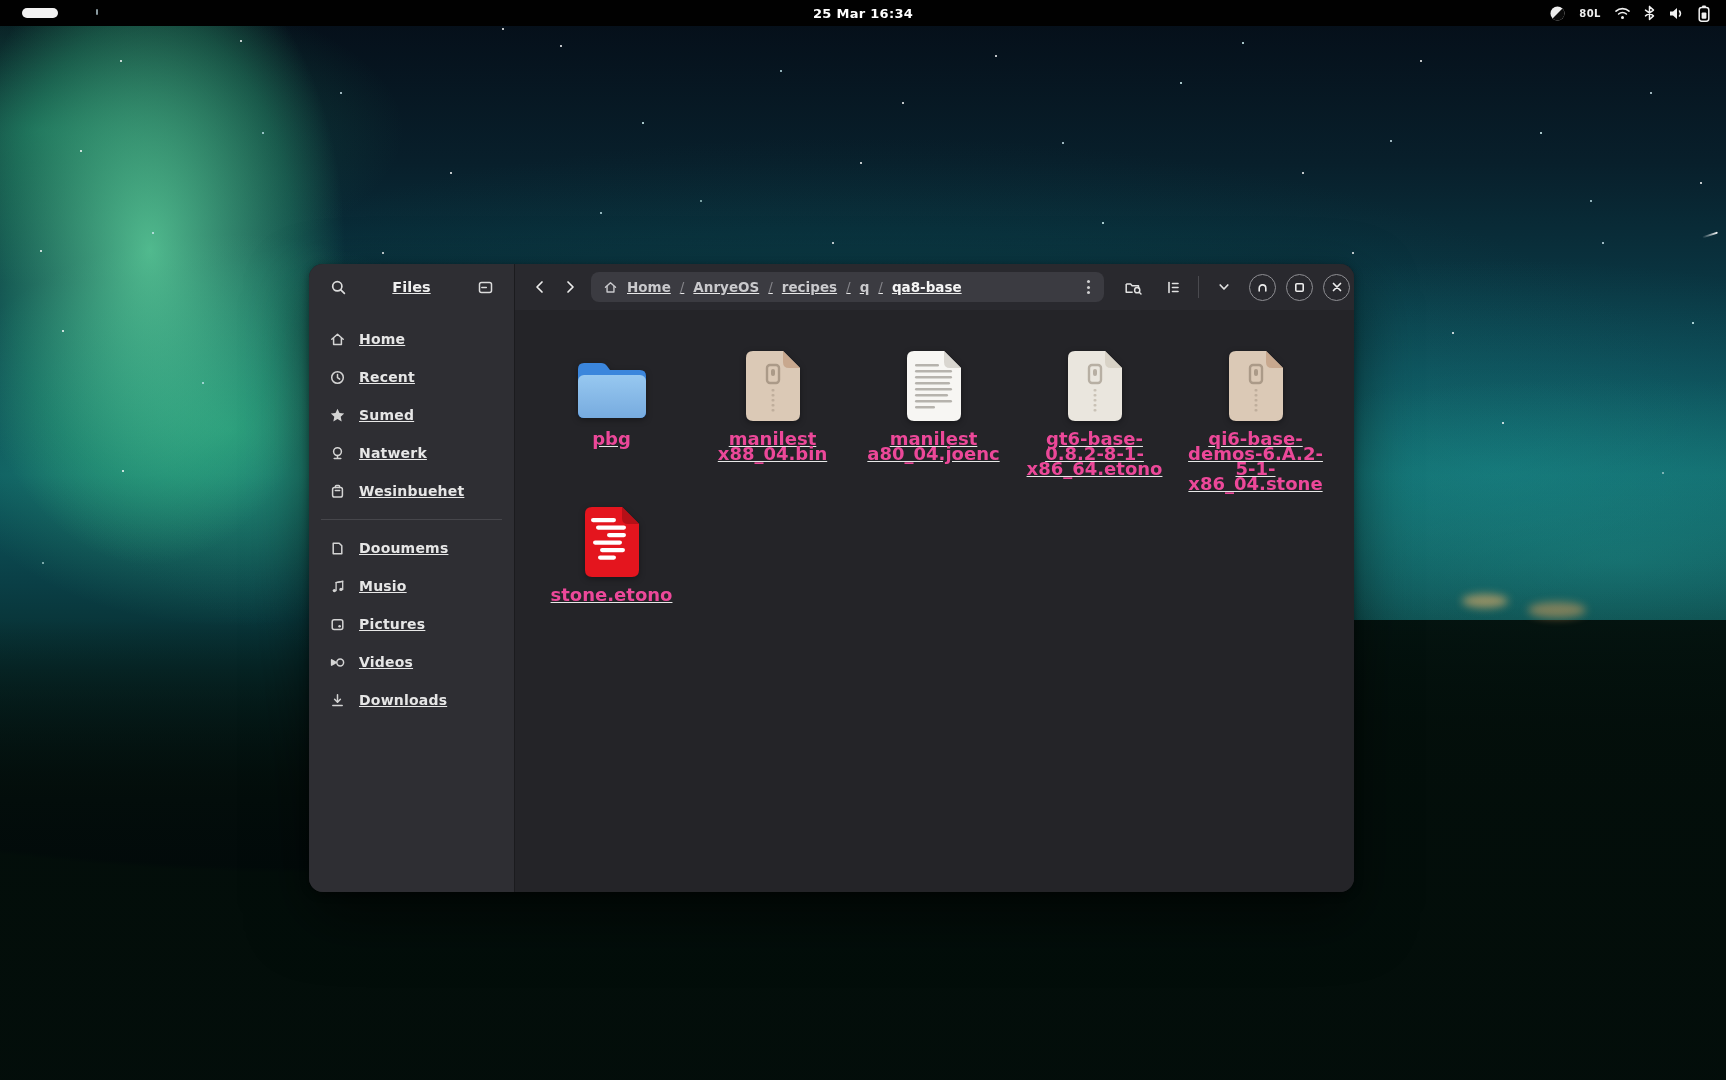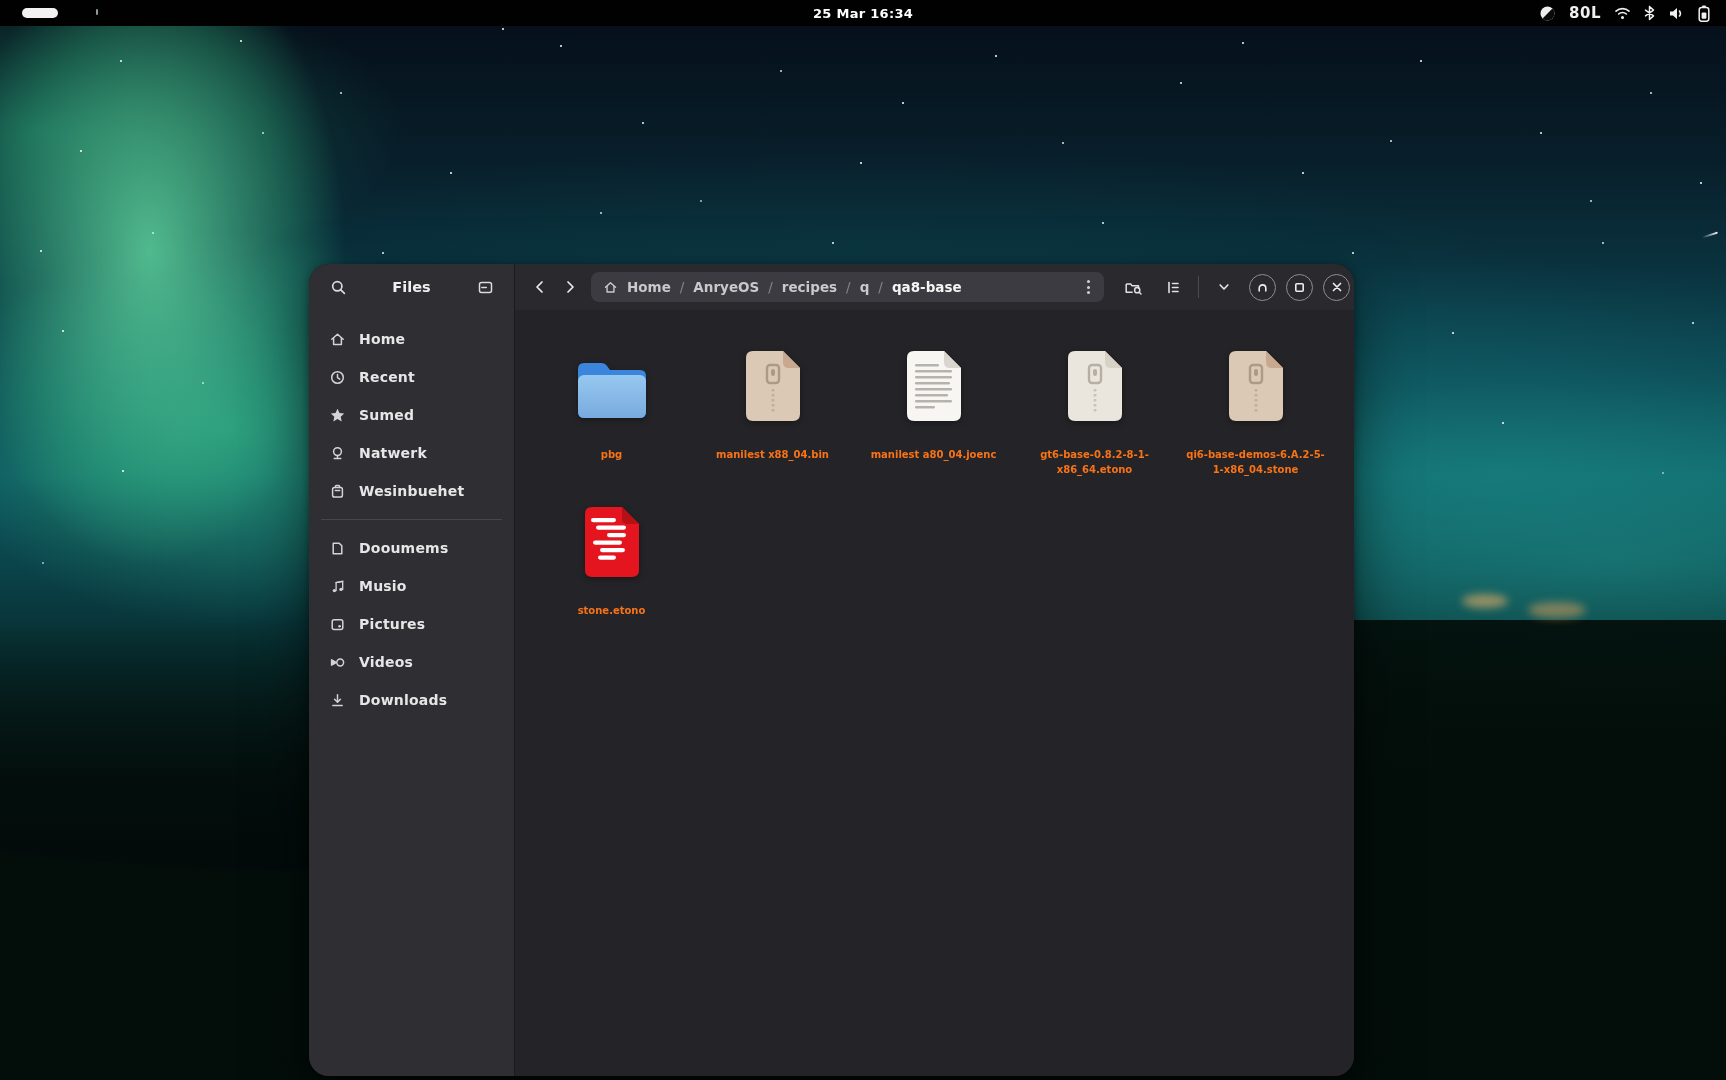--- a/index.html
+++ b/index.html
@@ -39,26 +39,26 @@
 
   
   .topbar{position:absolute;left:0;top:0;width:1726px;height:26px;background:#010101;
     display:flex;align-items:center;padding-left:28px;}
   .activities-pill{position:absolute;left:22px;top:8px;width:36px;height:10px;border-radius:6px;background:#f2f2f2;}
   .pill-tick{position:absolute;left:96px;top:9px;width:2px;height:6px;border-radius:2px;background:#8a9aa0;}
   .clock{position:absolute;left:0;right:0;top:0;height:26px;display:flex;align-items:center;justify-content:center;
     font-size:13px;font-weight:700;color:#fff;letter-spacing:.3px;}
   .status{position:absolute;right:16px;top:0;height:26px;display:flex;align-items:center;gap:13px;}
   .status svg{display:block;}
-  .batt-text{font-size:15px;font-weight:700;color:#f0f0f0;letter-spacing:.5px;}
+  .batt-text{font-size:10px;font-weight:700;color:#f0f0f0;letter-spacing:.5px;}
 
   
-  .window{position:absolute;left:309px;top:264px;width:1045px;height:812px;border-radius:20px;
+  .window{position:absolute;left:309px;top:264px;width:1045px;height:628px;border-radius:14px;
     background:#232327;box-shadow:0 24px 60px rgba(0,0,0,.55),0 2px 8px rgba(0,0,0,.4);
-    display:flex;overflow:hidden;}
+    display:flex;overflow:hidden;text-decoration:underline;}
   .sidebar{width:206px;background:#2e2e33;border-right:1px solid #1b1b1e;flex:none;display:flex;flex-direction:column;}
   .sidebar-header{height:46px;display:flex;align-items:center;padding:0 14px;flex:none;}
   .app-title{flex:1;text-align:center;font-size:14.5px;font-weight:700;color:#efefef;}
   .icon-btn{width:30px;height:30px;border-radius:7px;display:flex;align-items:center;justify-content:center;cursor:pointer;}
   .sidebar-list{padding:10px 8px 0 8px;}
   .side-item{height:38px;display:flex;align-items:center;gap:13px;padding:0 12px;border-radius:8px;cursor:pointer;}
   .side-item svg{flex:none;}
   .side-label{font-size:14px;font-weight:600;color:#e6e6e6;letter-spacing:.2px;}
   .sidebar-divider{height:1px;background:#46464b;margin:9px 4px;}
 
@@ -76,22 +76,22 @@
   .v-sep{width:1px;height:22px;background:#4a4a4f;}
   .circle-btn{width:27px;height:27px;border-radius:50%;border:1.5px solid #8f8f93;
     display:flex;align-items:center;justify-content:center;cursor:pointer;color:#ededed;}
 
   
   .files-grid{flex:1;display:grid;grid-template-columns:repeat(5,161px);grid-auto-rows:minmax(156px,auto);
     padding:30px 0 0 16px;align-content:start;}
   .file-item{width:161px;display:flex;flex-direction:column;align-items:center;cursor:pointer;}
   .ficon{height:84px;display:flex;align-items:flex-end;justify-content:center;}
   .ficon svg{filter:drop-shadow(0 2px 3px rgba(0,0,0,.35));}
-  .fname{margin-top:23px;max-width:146px;text-align:center;font-size:10px;font-weight:600;
-    color:#f97316;line-height:15px;word-wrap:break-word;overflow-wrap:break-word;}
+  .fname{margin-top:7px;max-width:146px;text-align:center;font-size:18px;font-weight:600;
+    color:#ec4899;line-height:15px;word-wrap:break-word;overflow-wrap:break-word;}
 </style>
 </head>
 <body>
 
 <div id="screen">
 
   <svg width="0" height="0" style="position:absolute">
     <defs>
       <linearGradient id="foldbody" x1="0" y1="0" x2="0" y2="1">
         <stop offset="0" stop-color="#97c8f0"></stop>

